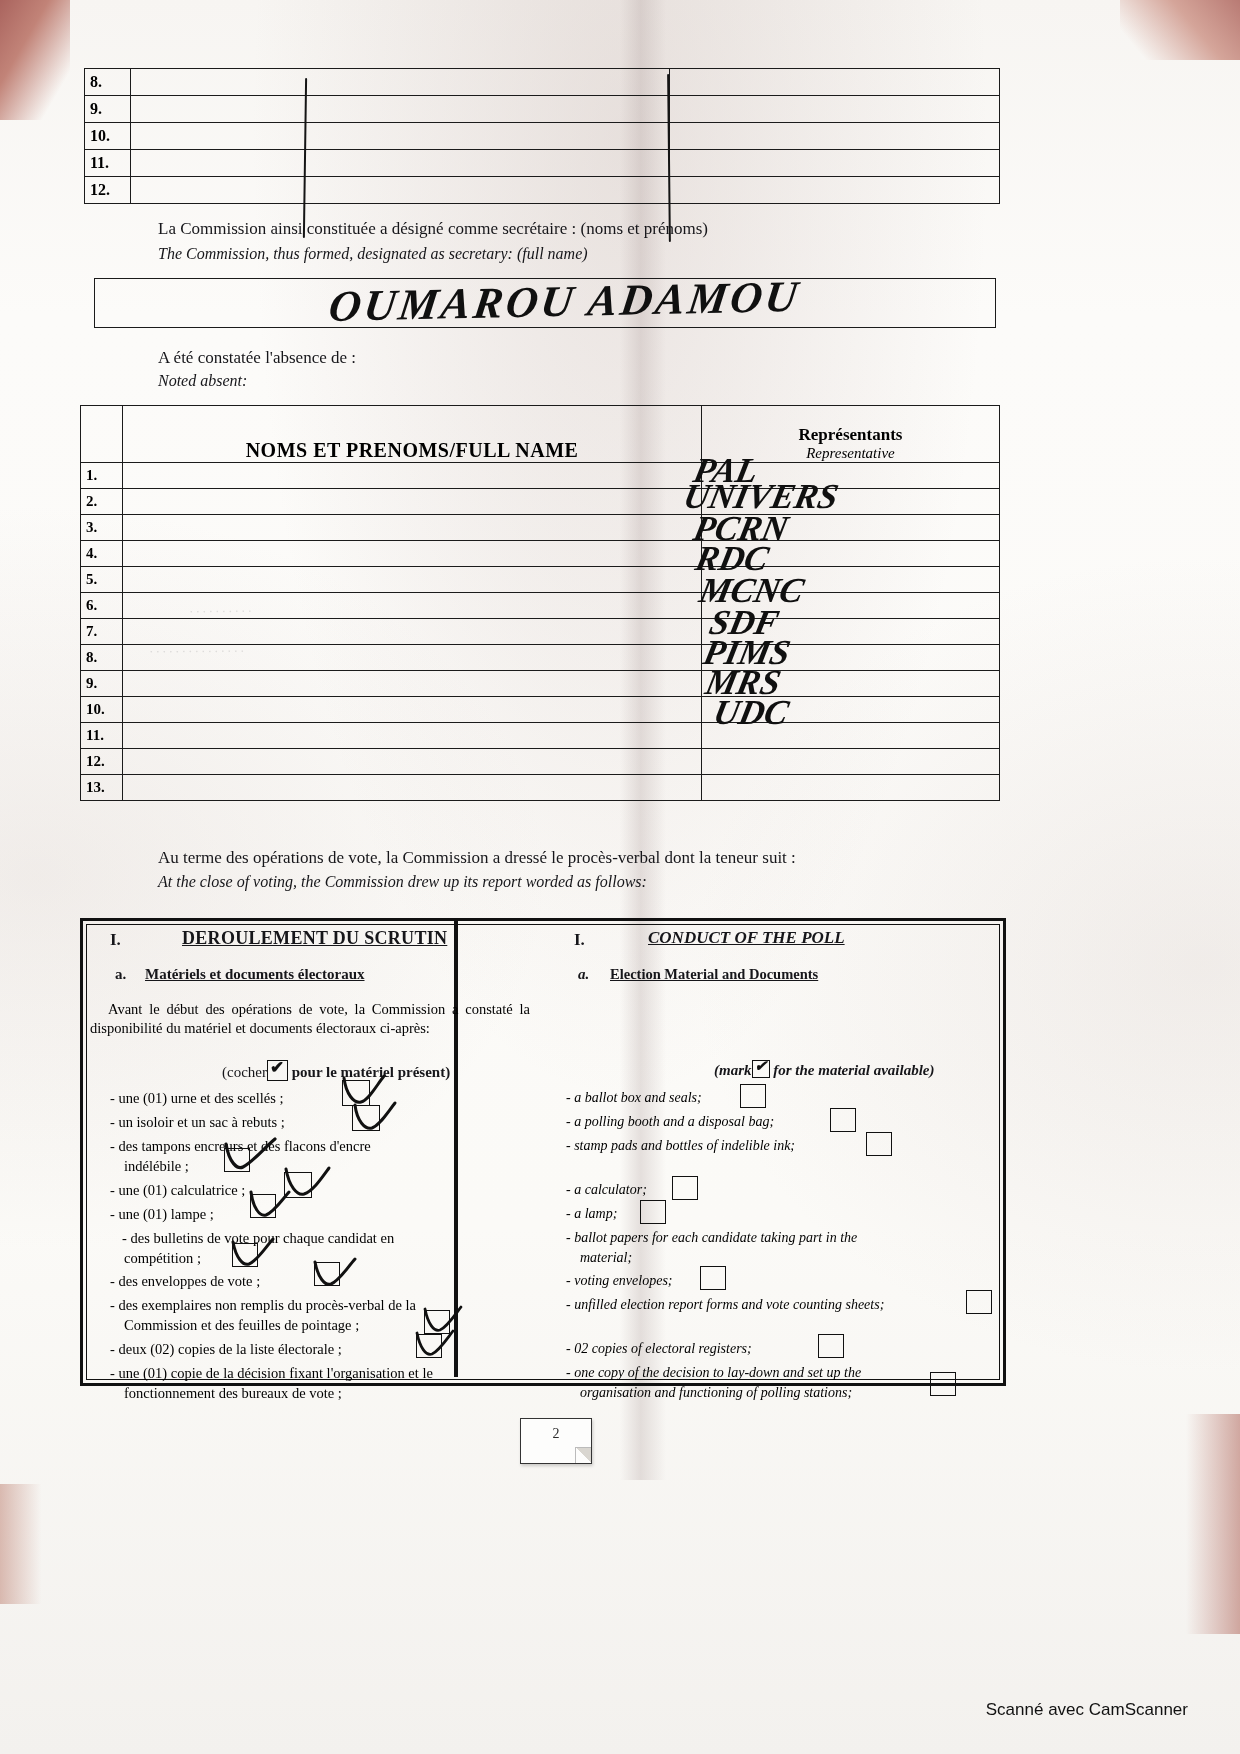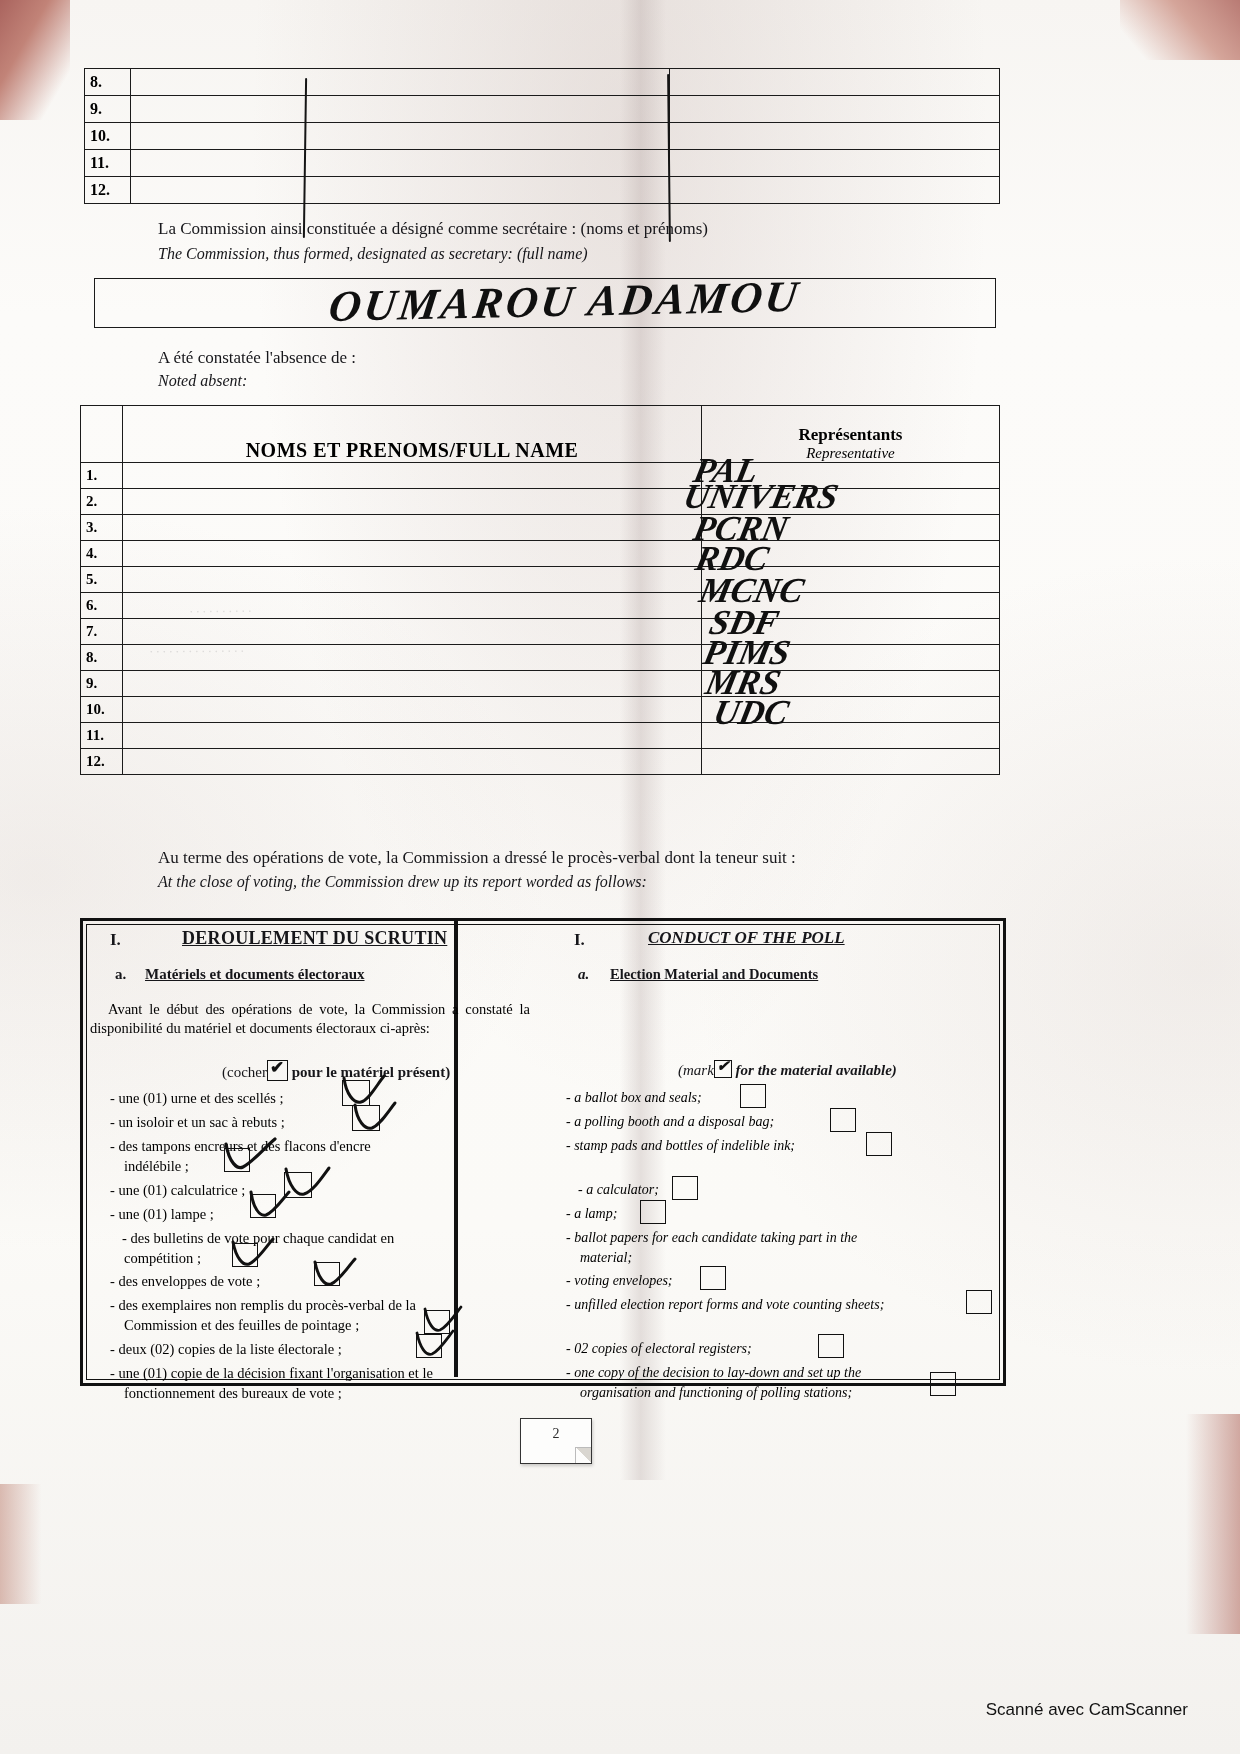--- a/index.html
+++ b/index.html
@@ -259,20 +259,25 @@
           <td class="nm"></td>
           <td class="rp"></td>
         </tr>
       <tr>
           <td class="num">11.</td>
           <td class="nm"></td>
           <td class="rp"></td>
         </tr>
       <tr>
           <td class="num">12.</td>
+          <td class="nm"></td>
+          <td class="rp"></td>
+        </tr>
+      <tr>
+          <td class="num">13.</td>
           <td class="nm"></td>
           <td class="rp"></td>
         </tr>
     </tbody>
   </table>
 
   <div class="ghost" style="left:190px;top:600px;transform:rotate(-.6deg);">. . . . . . . . . .</div>
   <div class="ghost" style="left:150px;top:640px;transform:rotate(-.4deg);">. . . . . . . . . . . . . . .</div>
 
   <div id="partyStack">
@@ -391,28 +396,28 @@
   </div>
 
   <div class="t romanNum" style="left:574px;top:930px;">I.</div>
   <div class="t h-title-en" style="left:648px;top:928px;">CONDUCT OF THE POLL</div>
 
   <div class="t sub-a en" style="left:578px;top:966px;font-weight:bold;">a.</div>
   <div class="t sub-title-en" style="left:610px;top:966px;">Election Material and Documents</div>
 
 
   <div class="t en" style="left:678px;top:1060px;font-size:15px;font-weight:bold;">
-    <span style="font-weight:normal;">(mark</span><span class="cb small"><span class="tick" style="font-size:15px;line-height:16px;">✔</span></span>
+    <span style="font-weight:bold;margin-left:36px;">(mark</span><span class="cb small"><span class="tick" style="font-size:15px;line-height:16px;">✔</span></span>
     <span>for the material available)</span>
   </div>
 
   <div class="bullet-en" style="left:566px;top:1089px;">- a ballot box and seals;</div>
   <div class="bullet-en" style="left:566px;top:1113px;">- a polling booth and a disposal bag;</div>
   <div class="bullet-en" style="left:566px;top:1137px;">- stamp pads and bottles of indelible ink;</div>
-  <div class="bullet-en" style="left:566px;top:1181px;margin-left:12px;">- a calculator;</div>
+  <div class="bullet-en" style="left:566px;top:1181px;">- a calculator;</div>
   <div class="bullet-en" style="left:566px;top:1205px;">- a lamp;</div>
   <div class="bullet-en" style="left:566px;top:1229px;">- ballot papers for each candidate taking part in the</div>
   <div class="bullet-en" style="left:580px;top:1249px;">material;</div>
   <div class="bullet-en" style="left:566px;top:1272px;">- voting envelopes;</div>
   <div class="bullet-en" style="left:566px;top:1296px;">- unfilled election report forms and vote counting sheets;</div>
   <div class="bullet-en" style="left:566px;top:1340px;">- 02 copies of electoral registers;</div>
   <div class="bullet-en" style="left:566px;top:1364px;">- one copy of the decision to lay-down and set up the</div>
   <div class="bullet-en" style="left:580px;top:1384px;">organisation and functioning of polling stations;</div>
 
   <div class="cb-abs s" style="left:740px;top:1084px;"></div>

